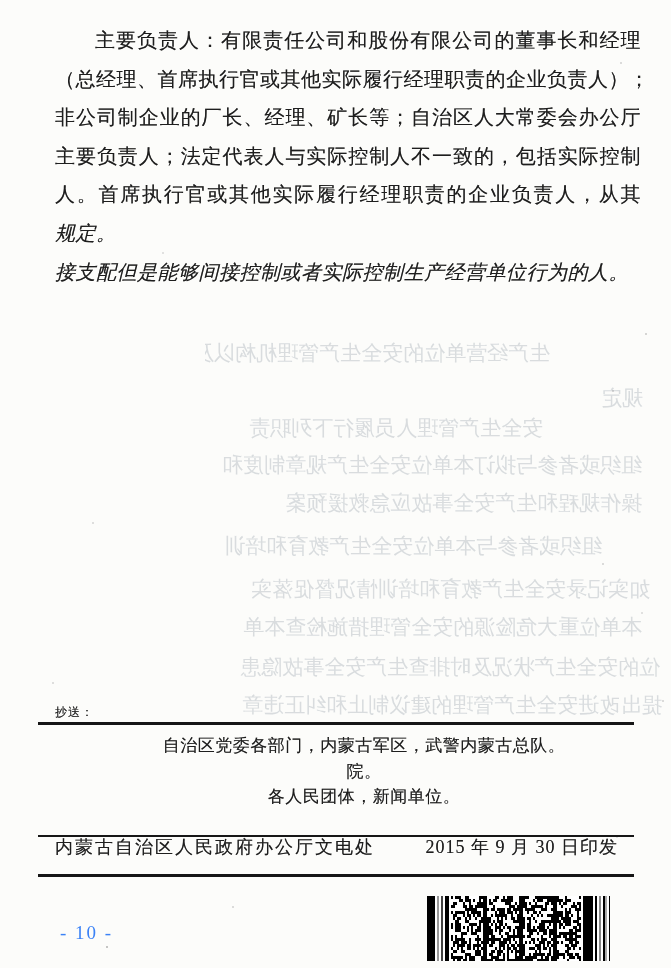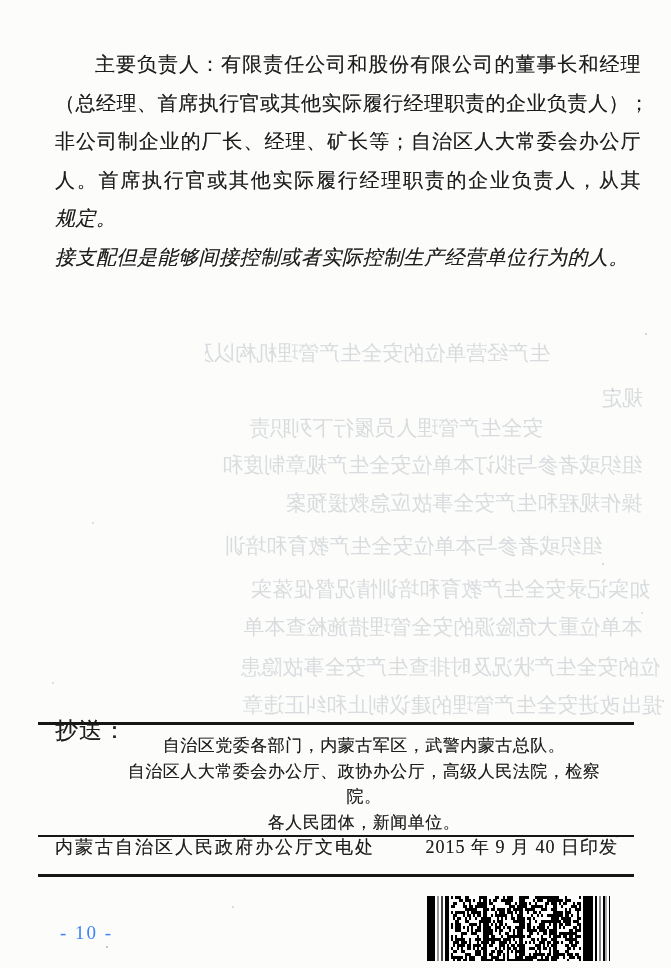--- a/index.html
+++ b/index.html
@@ -12,21 +12,21 @@
   
   .body-text{
     position:absolute; left:55px; top:21px; width:586px;
     font-size:20px; letter-spacing:0.5px;
     text-shadow:0 0 0.4px rgba(20,20,20,.55);
   }
   .bline{
     height:38.6px; line-height:38.6px; white-space:nowrap;
     text-align:justify; text-align-last:justify; overflow:visible;
   }
-  .bline.start{ text-indent:2em;margin-top:24px; }
+  .bline.start{ text-indent:2em; }
   .bline.end{ text-align-last:left;font-style:italic; }
   
   .ghost-layer{ position:absolute; inset:0; pointer-events:none; }
   .ghost-line{
     position:absolute; height:27px; line-height:27px; overflow:hidden;
     transform:scaleX(-1); color:#c2c8cd; opacity:.6; filter:blur(.7px);
     font-size:21px; white-space:nowrap;
   }
   
   .speckles{
@@ -45,22 +45,22 @@
       232px 906px 0 0 rgba(110,110,110,.30),
       106px 946px 0 0 rgba(90,90,90,.45),
       616px 836px 0 0 rgba(110,110,110,.25);
   }
   
   .rule{ position:absolute; left:38px; width:596px; background:#161616; }
   .rule-thick-top{ top:722px; height:3px; }
   .rule-thin{ top:835px; height:1.5px; }
   .rule-thick-bottom{ top:874px; height:3px; }
   .copy-label{
-    position:absolute; left:55px; top:718px;
-    font-size:23px; line-height:25.6px; letter-spacing:1px;
+    position:absolute; left:55px; top:700px;
+    font-size:12px; line-height:25.6px; letter-spacing:1px;
     text-shadow:0 0 0.4px rgba(20,20,20,.5);
   }
   .copy-lines{
     position:absolute; left:114px; top:733px; width:500px;
     font-size:17px; letter-spacing:0.5px;
     text-shadow:0 0 0.4px rgba(20,20,20,.5);
     text-align:center;
   }
   .copy-line{ height:25.6px; line-height:25.6px; white-space:nowrap; }
   .footer-row{
@@ -97,40 +97,40 @@
     <div class="ghost-line" style="top:654px;left:230px;width:430px;">位的安全生产状况及时排查生产安全事故隐患</div>
     <div class="ghost-line" style="top:692px;left:200px;width:462px;">提出改进安全生产管理的建议制止和纠正违章</div>
   </div>
 
   <div class="speckles" aria-hidden="true"></div>
 
   <div class="body-text">
     <div class="bline start">主要负责人：有限责任公司和股份有限公司的董事长和经理</div>
     <div class="bline">（总经理、首席执行官或其他实际履行经理职责的企业负责人）；</div>
     <div class="bline">非公司制企业的厂长、经理、矿长等；自治区人大常委会办公厅</div>
+    <div class="bline">主要负责人；法定代表人与实际控制人不一致的，包括实际控制</div>
     <div class="bline">人。首席执行官或其他实际履行经理职责的企业负责人，从其</div>
     <div class="bline end">规定。</div>
     <div class="bline end">接支配但是能够间接控制或者实际控制生产经营单位行为的人。</div>
   </div>
 
   <div class="rule rule-thick-top"></div>
   <div class="rule rule-thin"></div>
   <div class="rule rule-thick-bottom"></div>
 
   <div class="copy-label">抄送：</div>
   <div class="copy-lines">
     <div class="copy-line">自治区党委各部门，内蒙古军区，武警内蒙古总队。</div>
-    <div class="copy-line">自治区人大常委会办公厅、政协办公厅，高级人民法院，检察</div>
     <div class="copy-line">院。</div>
     <div class="copy-line">各人民团体，新闻单位。</div>
   </div>
 
   <div class="footer-row">
     <span class="issuer">内蒙古自治区人民政府办公厅文电处</span>
-    <span class="print-date">2015 年 9 月 40 日印发</span>
+    <span class="print-date">2015 年 9 月 30 日印发</span>
   </div>
 
   <div class="page-number">- 10 -</div>
 
   <svg class="barcode" viewBox="0 0 183 65" shape-rendering="crispEdges" aria-hidden="true">
       <rect x="0" y="0" width="183" height="65" fill="#fff"></rect>
       <rect x="0" y="0" width="2" height="65" fill="#000"></rect>
       <rect x="2" y="0" width="2" height="65" fill="#000"></rect>
       <rect x="4" y="0" width="2" height="65" fill="#000"></rect>
       <rect x="6" y="0" width="2" height="65" fill="#000"></rect>

